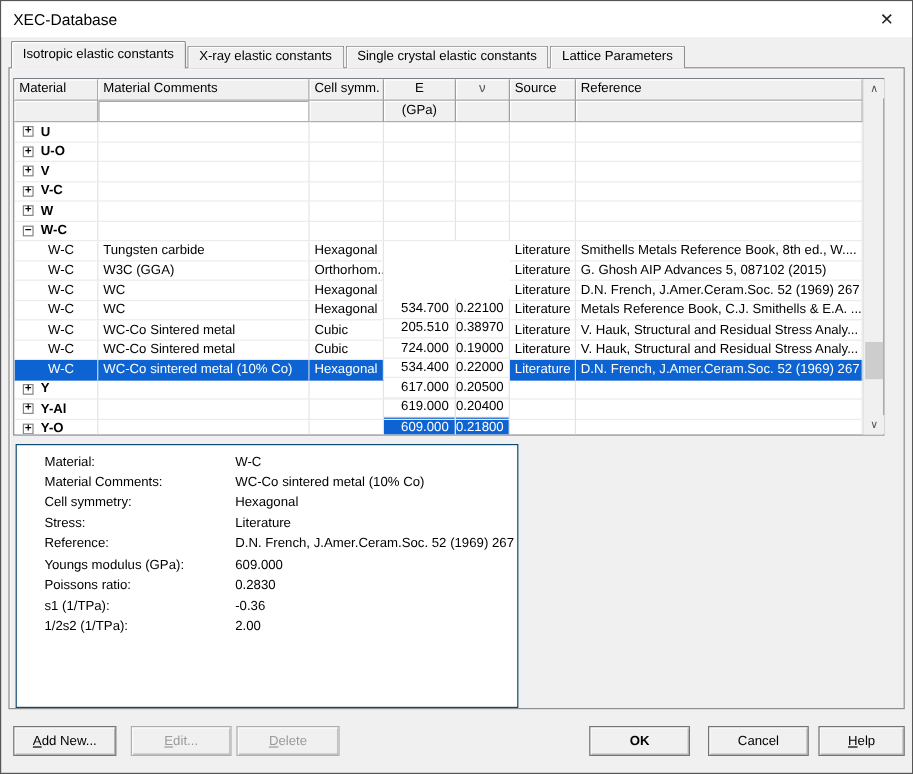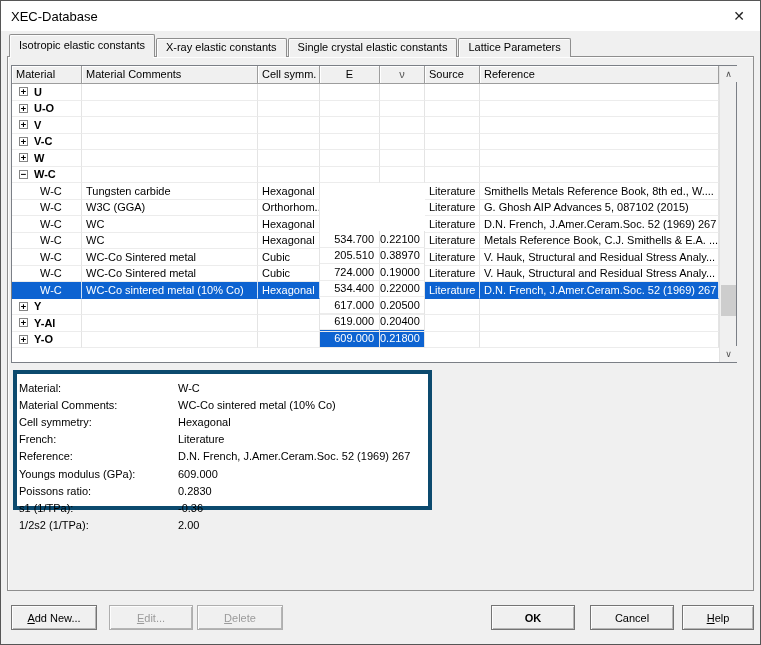--- a/index.html
+++ b/index.html
@@ -40,21 +40,21 @@
   .row.selected .cell { background:var(--sel); color:#fff; border-right-color:#cfe0f5; border-bottom-color:var(--sel); }
 
   
   .lv-scroll { width:17px; background:#f0f0f0; border-left:1px solid #e2e2e2; position:relative; flex:none; }
   .sbtn { position:absolute; left:0; width:17px; height:16px; display:flex; align-items:center; justify-content:center; color:#505050; font-size:9px; background:#f0f0f0; }
   .sbtn.up { top:0; }
   .sbtn.down { bottom:0; }
   .sthumb { position:absolute; left:1px; width:15px; height:31px; top:219px; background:#cdcdcd; }
 
   
-  .details { position:absolute; left:12px; top:369px; width:419px; height:140px; background:#ffffff; border:4px solid #0c4a6e; padding:5px 2px; z-index:5; }
+  .details { position:absolute; left:12px; top:369px; width:419px; height:220px; background:#ffffff; border:1px solid #0c4a6e; padding:5px 23px; z-index:5; }
   .drow { display:flex; height:17.2px; align-items:center; }
   .dlabel { width:159px; flex:none; white-space:nowrap; }
   .dvalue { white-space:nowrap; }
 
   
   .btn { position:absolute; top:604px; height:25px; background:#f0f0f0; border:1px solid #747474; box-shadow:inset 1px 1px 0 #fdfdfd, inset -1px -1px 0 #b5b5b5; font-size:11px; display:flex; align-items:center; justify-content:center; white-space:nowrap; font-family:"Liberation Sans", sans-serif; color:#000; }
   .btn.disabled { color:#9b9b9b; border-color:#aeaeae; }
   .btn u { text-decoration:underline; }
 </style>
 </head>
@@ -79,20 +79,29 @@
     <div class="lv-content">
       <div class="lv-header" id="lvheader1">
           <div class="hcell" style="width: 70px;">Material</div>
           <div class="hcell" style="width: 176px;">Material Comments</div>
           <div class="hcell" style="width: 62px;">Cell symm.</div>
           <div class="hcell center" style="width: 60px;">E</div>
           <div class="hcell center dim" style="width: 45px;">ν</div>
           <div class="hcell" style="width: 55px;">Source</div>
           <div class="hcell" style="width: 239px;">Reference</div>
         </div>
+      <div class="lv-header" id="lvheader2">
+          <div class="hcell" style="width: 70px;"></div>
+          <div class="hcell inset" style="width: 176px;"></div>
+          <div class="hcell" style="width: 62px;"></div>
+          <div class="hcell center" style="width: 60px;">(GPa)</div>
+          <div class="hcell" style="width: 45px;"></div>
+          <div class="hcell" style="width: 55px;"></div>
+          <div class="hcell" style="width: 239px;"></div>
+        </div>
       <div class="lv-rows" id="lvrows">
           <div class="row group">
             <div class="cell mat" style="width: 70px;">
               <span class="expandbox">+</span>
               <span>U</span>
             </div>
             <div class="cell" style="width: 176px;"></div>
             <div class="cell" style="width: 62px;"></div>
             <div class="cell" style="width: 60px;"></div>
             <div class="cell" style="width: 45px;"></div>
@@ -274,21 +283,21 @@
       </div>
       <div class="drow">
         <div class="dlabel">Material Comments:</div>
         <div class="dvalue">WC-Co sintered metal (10% Co)</div>
       </div>
       <div class="drow">
         <div class="dlabel">Cell symmetry:</div>
         <div class="dvalue">Hexagonal</div>
       </div>
       <div class="drow">
-        <div class="dlabel">French:</div>
+        <div class="dlabel">Stress:</div>
         <div class="dvalue">Literature</div>
       </div>
       <div class="drow">
         <div class="dlabel">Reference:</div>
         <div class="dvalue">D.N. French, J.Amer.Ceram.Soc. 52 (1969) 267</div>
       </div>
       <div class="drow">
         <div class="dlabel">Youngs modulus (GPa):</div>
         <div class="dvalue">609.000</div>
       </div>

